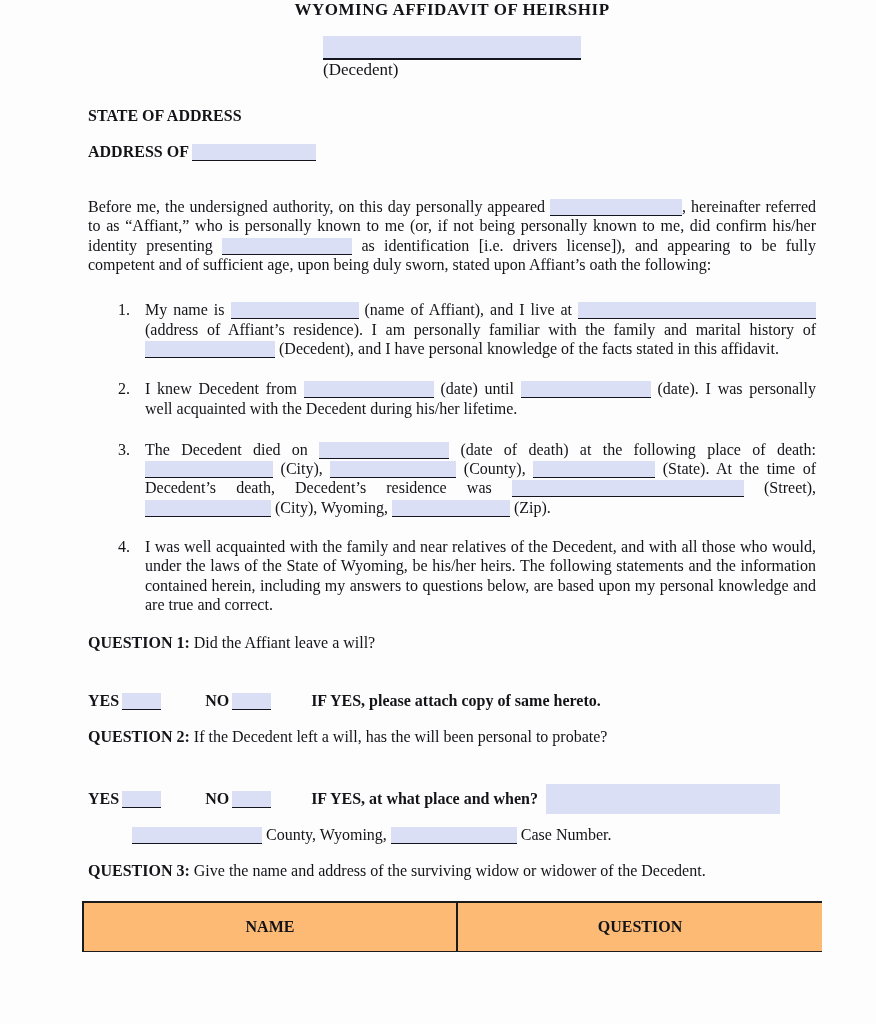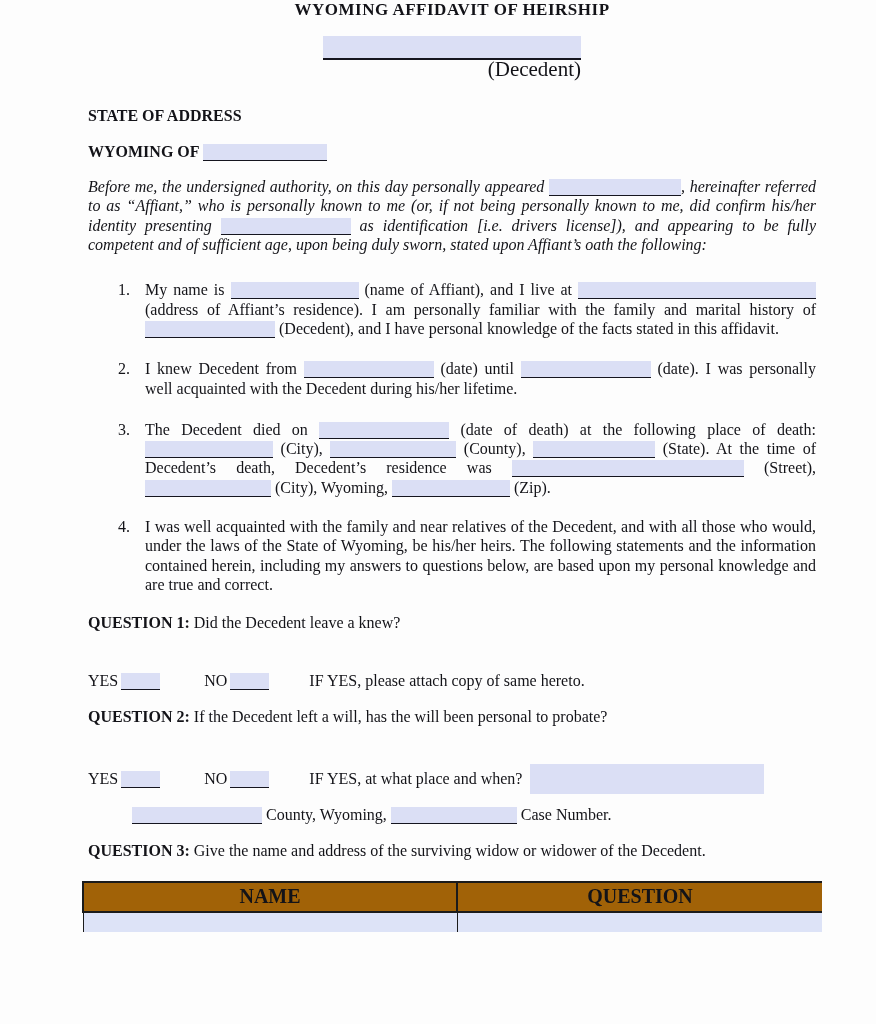--- a/index.html
+++ b/index.html
@@ -9,76 +9,76 @@
     font-family:"Liberation Serif", serif;
     font-size:16px; line-height:19.3px;
   }
   :root { --field-bg:#dbdff5; --row-bg:#dde3f7; --rule:#15151f; }
   .content { margin:0 60px 0 88px; }
 
   .title { text-align:center; font-weight:bold; font-size:17px; letter-spacing:.5px; }
 
   .dec-wrap { width:258px; margin:17px auto 0; }
   .dec-field { height:22px; background:var(--field-bg); border-bottom:2px solid var(--rule); }
-  .dec-caption { text-align:right; font-size:21px; }
+  .dec-caption { text-align:left; font-size:17px; }
 
   .heading { font-weight:bold; margin-top:26px; }
   .county-row { margin-top:17px; font-weight:bold; }
 
   .fld { display:inline-block; height:16px; background:var(--field-bg);
          border-bottom:1.8px solid var(--rule); vertical-align:-4px; }
   .fld.nb { border-bottom:none; height:30px; vertical-align:-10px; margin-left:8px; }
 
   .para { text-align:justify; }
-  .intro { margin-top:16px;font-style:italic; }
+  .intro { margin-top:36px; }
 
   .item { position:relative; padding-left:57px; text-align:justify; }
   .item .num { position:absolute; left:30px; top:0; }
   .item-1 { margin-top:26px; }
   .item-2 { margin-top:21px; }
   .item-3 { margin-top:22px; }
   .item-4 { margin-top:20px; }
 
   .q-row { margin-top:18px; }
   .q-row .q-label { font-weight:bold; }
   .q1 { margin-top:19px; }
   .q2 { margin-top:17px; }
   .q3 { margin-top:17px; }
 
-  .yn-row { margin-top:38px; white-space:nowrap; }
+  .yn-row { margin-top:38px; white-space:nowrap;font-weight:bold; }
   .yn-row2 { }
   .yn-blank { display:inline-block; width:39px; height:16px; background:var(--field-bg);
               border-bottom:1.8px solid var(--rule); vertical-align:-4px; margin-left:3px; }
   .yn-blank.b1 { margin-right:44px; }
   .yn-blank.b2 { margin-right:40px; }
 
   .county-case { margin-top:11px;margin-left:44px; }
 
   .table-wrap { margin:20px 0 0 -6px; width:740px; height:51px; overflow:hidden; }
   table { width:740px; border-collapse:collapse; table-layout:fixed; }
-  th { border:2px solid #1b1b1b; height:20px; font-size:20px; font-weight:bold;
-       text-align:center; background:#a16207; padding:4px; }
+  th { border:2px solid #1b1b1b; height:20px; font-size:16px; font-weight:bold;
+       text-align:center; background:#fdba74; padding:14px; }
   td { border:1.5px solid #1b1b1b; height:19px; background:var(--row-bg); padding:0; }
 </style>
 </head>
 <body>
 
 <div class="content">
 
   <div class="title">WYOMING AFFIDAVIT OF HEIRSHIP</div>
 
   <div class="dec-wrap">
     <div class="dec-field"></div>
     <div class="dec-caption">(Decedent)</div>
   </div>
 
   <div class="heading">STATE OF ADDRESS</div>
 
   <div class="county-row">
-    <span>WYOMING OF</span>
+    <span>ADDRESS OF</span>
     <span class="fld" style="width:124px"></span>
   </div>
 
   <div class="para intro"><span>Before me, the undersigned authority, on this day personally appeared </span><span class="fld" style="width: 132px;"></span><span>, hereinafter referred to as “Affiant,” who is personally known to me (or, if not being personally known to me, did confirm his/her identity presenting </span><span class="fld" style="width: 130px;"></span><span> as identification [i.e. drivers license]), and appearing to be fully competent and of sufficient age, upon being duly sworn, stated upon Affiant’s oath the following:</span></div>
 
   <div class="item item-1">
     <span class="num">1.</span>
     <span><span>My name is </span><span class="fld" style="width: 128px;"></span><span> (name of Affiant), and I live at </span><span class="fld" style="width: 238px;"></span><span> (address of Affiant’s residence). I am personally familiar with the family and marital history of </span><span class="fld" style="width: 130px;"></span><span> (Decedent), and I have personal knowledge of the facts stated in this affidavit.</span></span>
   </div>
 
@@ -92,21 +92,21 @@
     <span><span>The Decedent died on </span><span class="fld" style="width: 130px;"></span><span> (date of death) at the following place of death: </span><span class="fld" style="width: 128px;"></span><span> (City), </span><span class="fld" style="width: 126px;"></span><span> (County), </span><span class="fld" style="width: 122px;"></span><span> (State). At the time of Decedent’s death, Decedent’s residence was </span><span class="fld" style="width: 232px;"></span><span> (Street), </span><span class="fld" style="width: 126px;"></span><span> (City), Wyoming, </span><span class="fld" style="width: 118px;"></span><span> (Zip).</span></span>
   </div>
 
   <div class="item item-4">
     <span class="num">4.</span>
     <span><span>I was well acquainted with the family and near relatives of the Decedent, and with all those who would, under the laws of the State of Wyoming, be his/her heirs. The following statements and the information contained herein, including my answers to questions below, are based upon my personal knowledge and are true and correct.</span></span>
   </div>
 
   <div class="q-row q1">
     <span class="q-label">QUESTION 1:</span>
-    <span>Did the Decedent leave a knew?</span>
+    <span>Did the Affiant leave a will?</span>
   </div>
 
   <div class="yn-row">
     <span>YES</span><span class="yn-blank b1"></span><span>NO</span><span class="yn-blank b2"></span><span>IF YES, please attach copy of same hereto.</span>
   </div>
 
   <div class="q-row q2">
     <span class="q-label">QUESTION 2:</span>
     <span>If the Decedent left a will, has the will been personal to probate?</span>
   </div>

